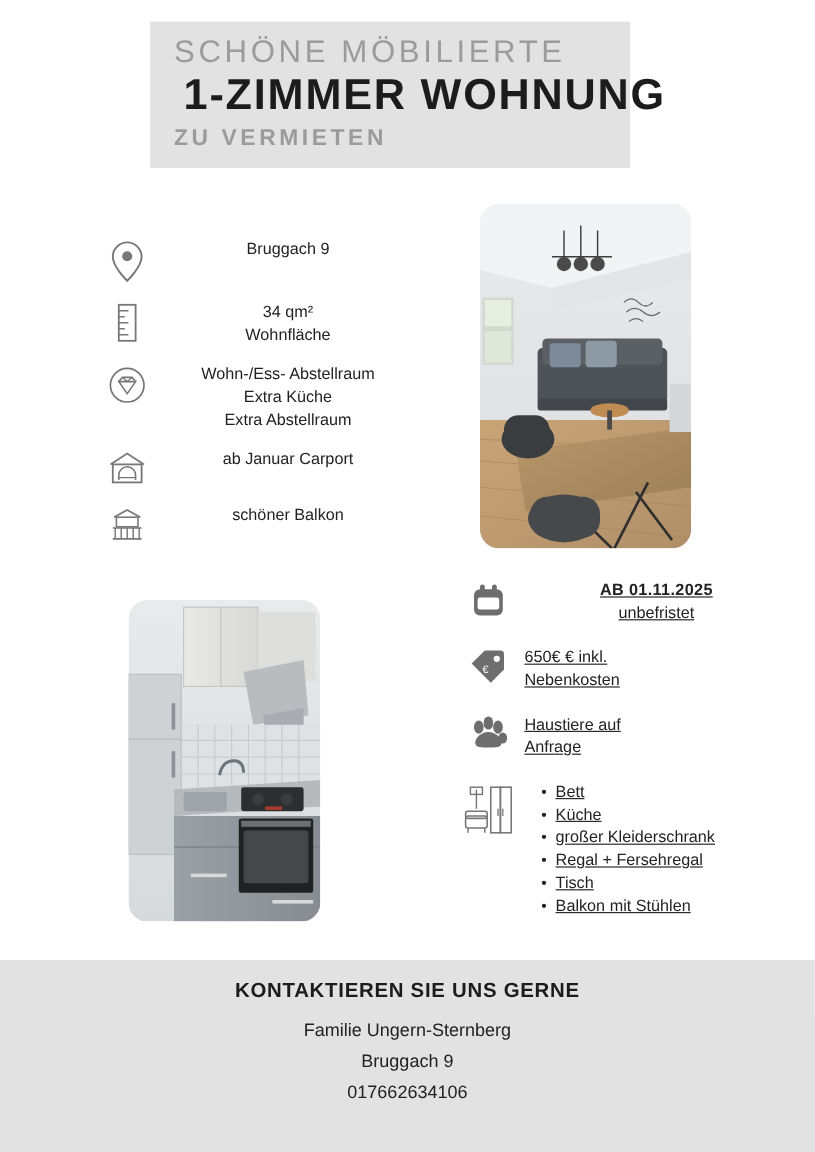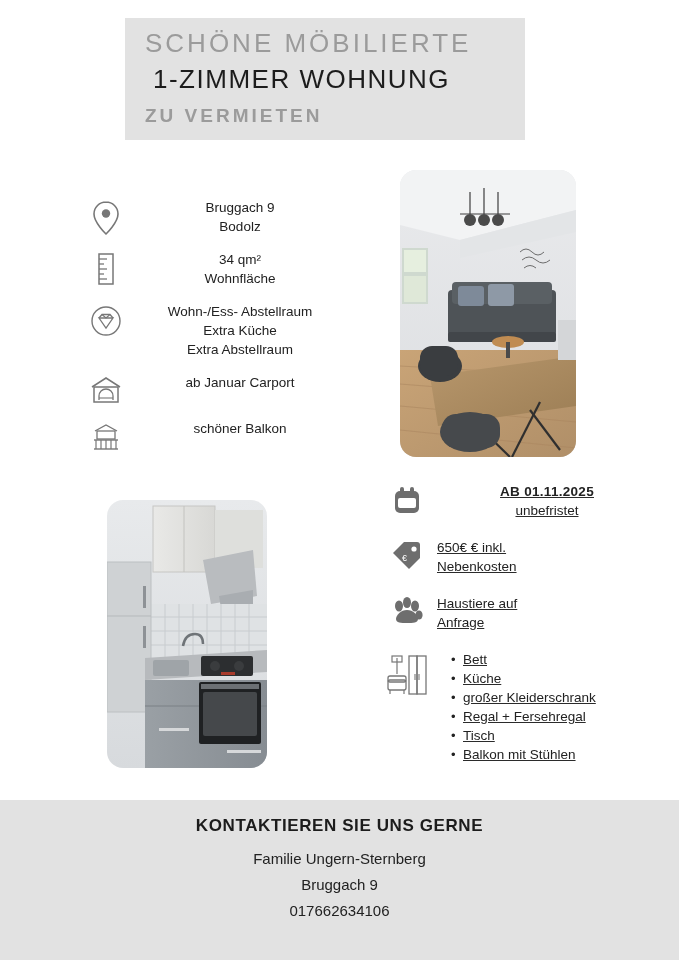--- a/index.html
+++ b/index.html
@@ -40,24 +40,24 @@
   }
   .title-line1 {
     font-size: 26px;
     letter-spacing: 3px;
     color: #9b9b9b;
     font-weight: 400;
     line-height: 34px;
     white-space: nowrap;
   }
   .title-line2 {
-    font-size: 26px;
+    font-size: 36px;
     letter-spacing: 1.5px;
     color: #1c1c1c;
-    font-weight: normal;
+    font-weight: bold;
     line-height: 38px;
     white-space: nowrap;
     position: relative;
     left: 8px;
   }
   .title-line3 {
     font-size: 19px;
     letter-spacing: 3px;
     color: #9b9b9b;
     font-weight: 700;
@@ -204,21 +204,20 @@
 
   <div class="feature-row">
     <div class="feature-icon">
       <svg width="30" height="36" viewBox="0 0 30 36">
         <path d="M15 2 C8.4 2 3 7.4 3 14 c0 8.5 12 20 12 20 s12-11.5 12-20 C27 7.4 21.6 2 15 2 z" fill="none" stroke="#777" stroke-width="1.6"></path>
         <circle cx="15" cy="13.5" r="4.2" fill="#777"></circle>
       </svg>
     </div>
     <div class="feature-text">
       <div>Bruggach 9</div>
-      <div>Bodolz</div>
     </div>
   </div>
 
   <div class="feature-row">
     <div class="feature-icon">
       <svg width="26" height="34" viewBox="0 0 26 34">
         <rect x="6" y="2" width="14" height="30" fill="none" stroke="#777" stroke-width="1.5"></rect>
         <line x1="6" y1="7" x2="14" y2="7" stroke="#777" stroke-width="1.3"></line>
         <line x1="6" y1="12" x2="11" y2="12" stroke="#777" stroke-width="1.3"></line>
         <line x1="6" y1="17" x2="14" y2="17" stroke="#777" stroke-width="1.3"></line>

